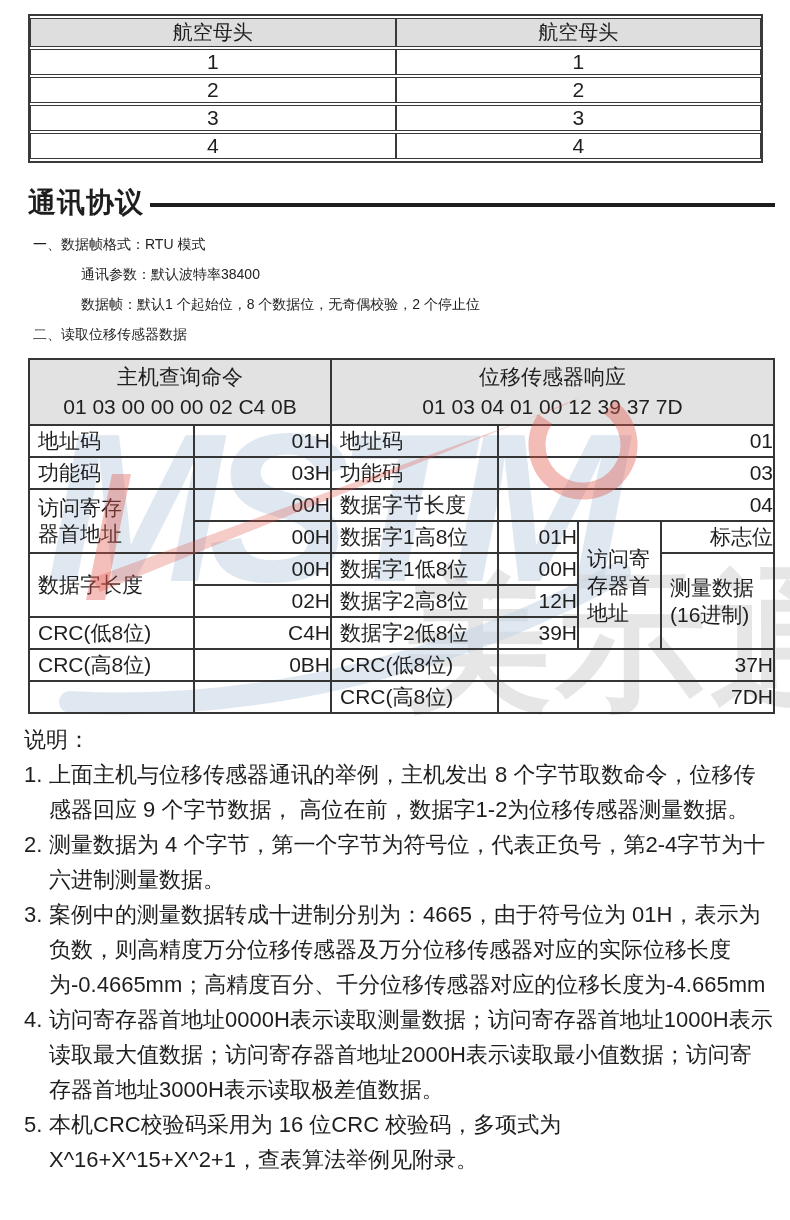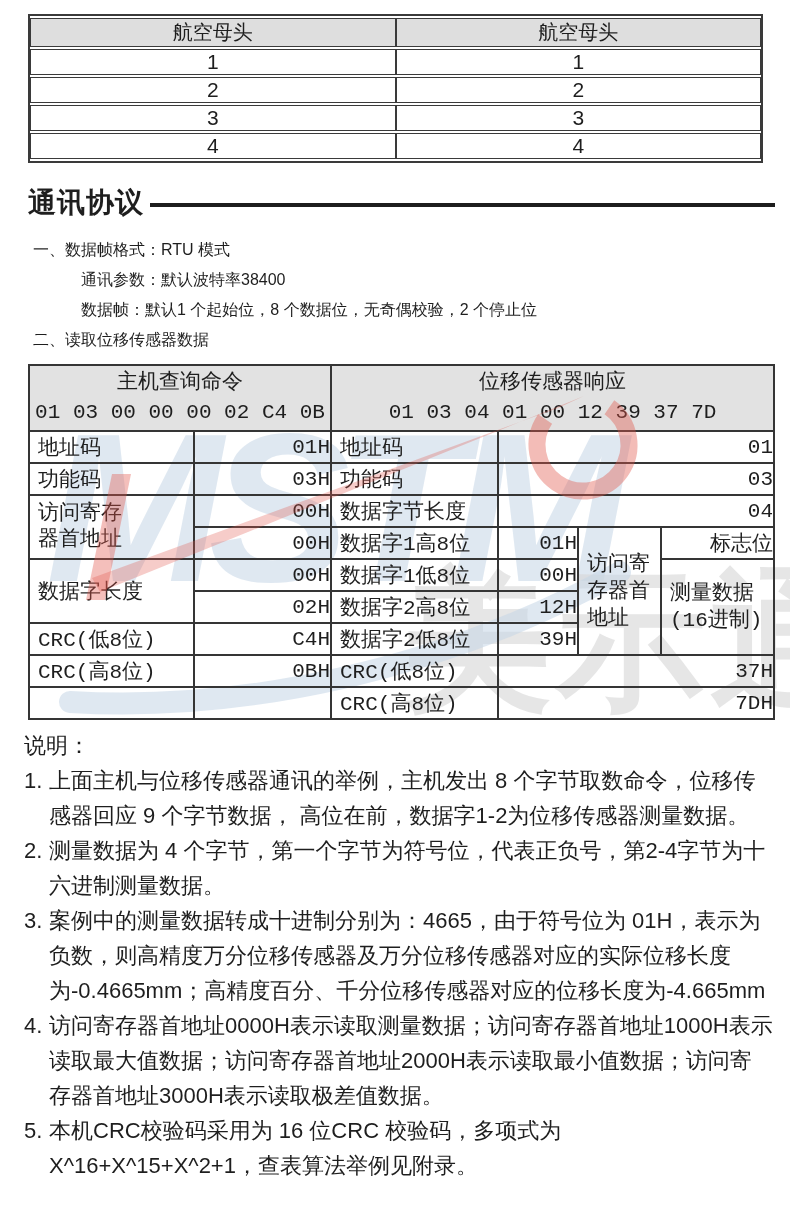--- a/index.html
+++ b/index.html
@@ -56,32 +56,31 @@
   }
   .section-head .rule {
     flex: 1;
     height: 4px;
     background: #1d1d1d;
     margin-left: 6px;
     margin-top: 3px;
   }
 
   
-  .intro { margin-top: 16px; font-size: 16px; }
+  .intro { margin-top: 10px; font-size: 14px; }
   .intro .line { line-height: 30px; margin-left: 33px; white-space: nowrap; }
   .intro .line.indent { margin-left: 81px; }
 
   
   table.ptable {
     margin: 9px 0 0 28px;
     border-collapse: collapse;
     table-layout: fixed;
     width: 747px;
     background: transparent;
-    font-family: Liberation Mono, monospace;
   }
   table.ptable th, table.ptable td {
     border: 2px solid #353535;
   }
   table.ptable th {
     background: rgba(0,0,0,0.115);
     font-weight: normal;
     height: 66px;
     text-align: center;
     vertical-align: middle;

